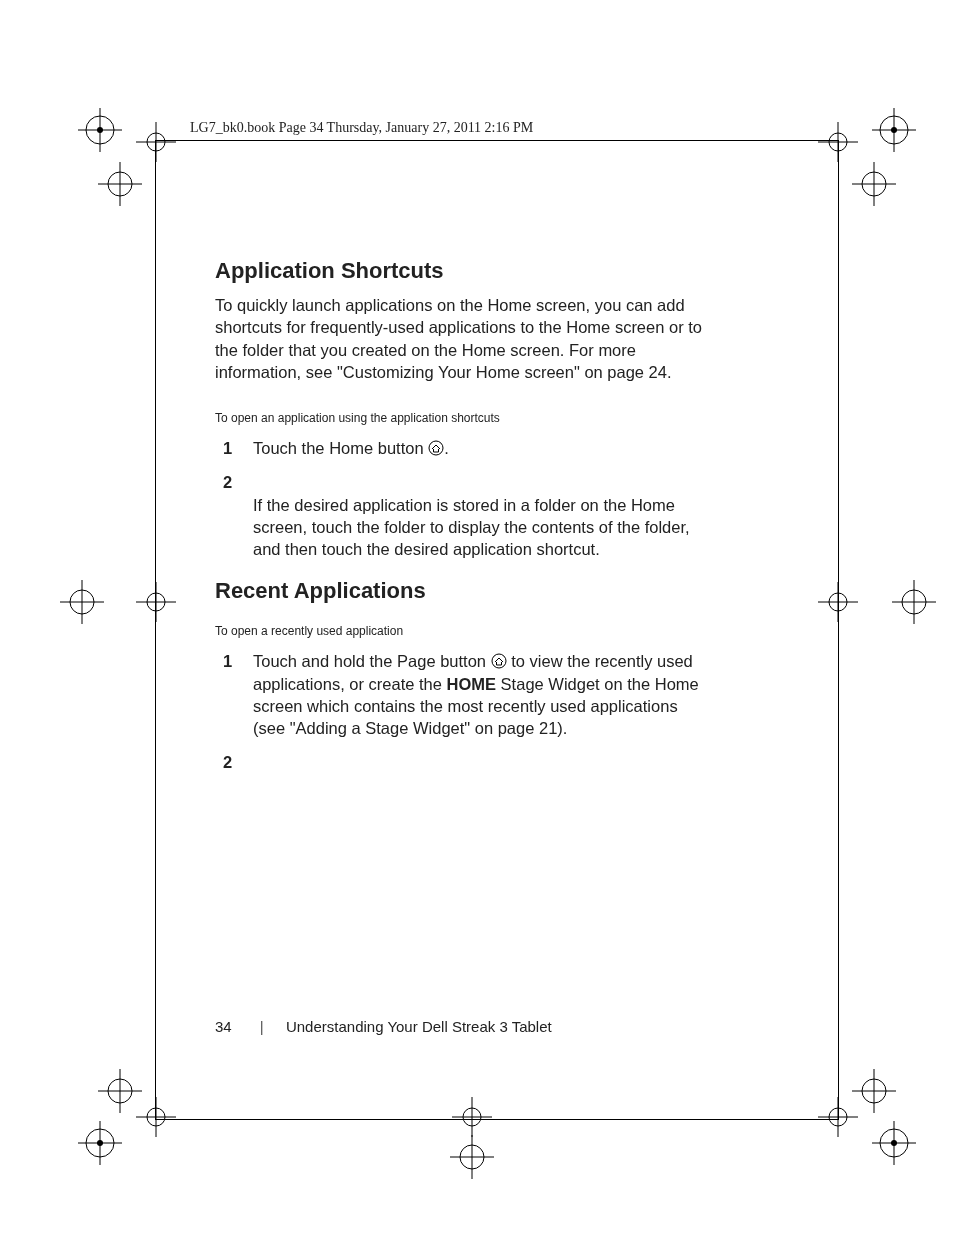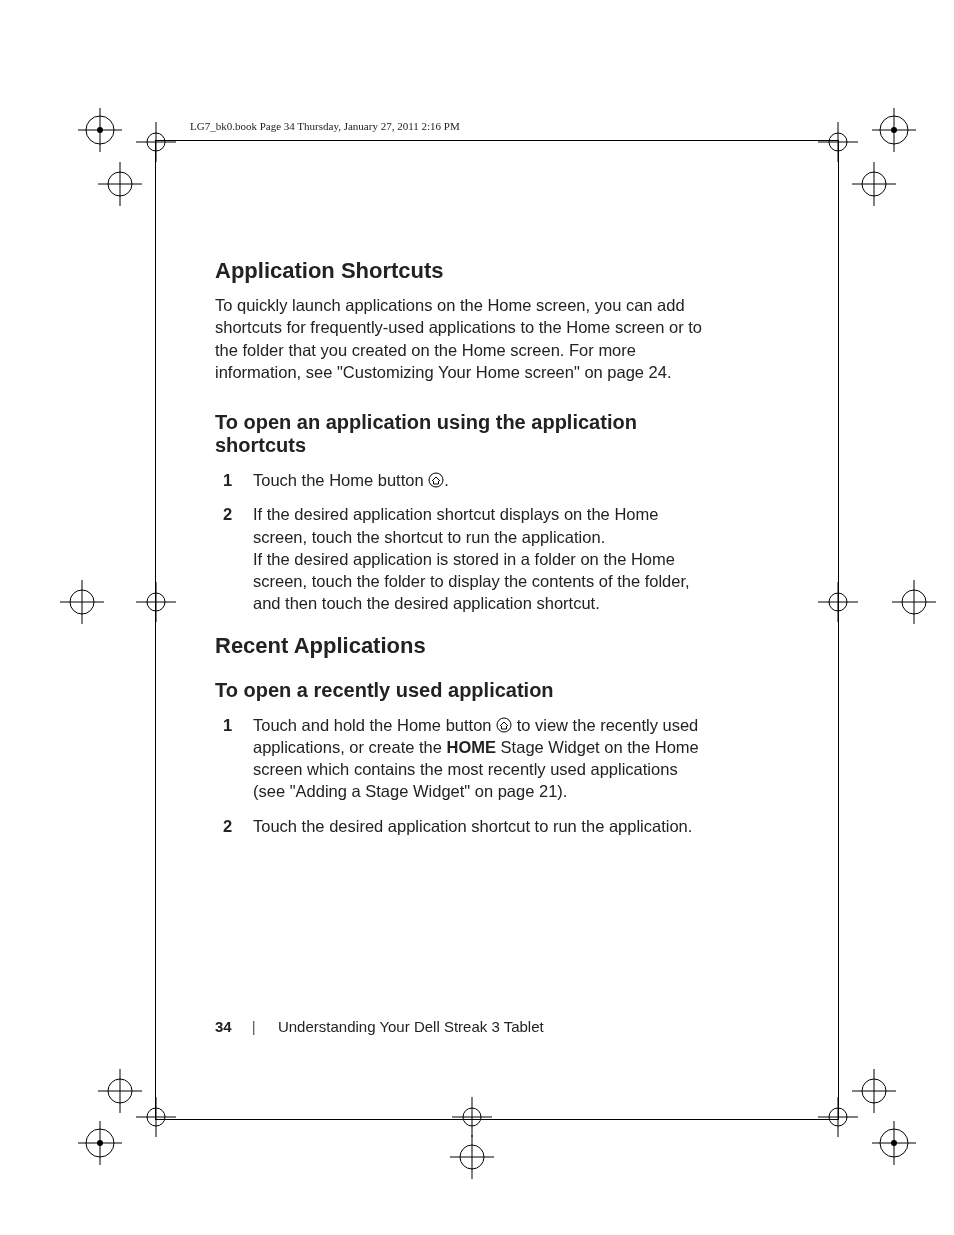--- a/index.html
+++ b/index.html
@@ -21,22 +21,22 @@
     left: 215px;
     top: 258px;
     width: 495px;
   }
   .h-section {
     font-weight: 700;
     font-size: 22px;
     margin: 0 0 10px 0;
   }
   .h-sub {
-    font-weight: 700;
-    font-size: 20px;
+    font-weight: 400;
+    font-size: 12px;
     margin: 20px 0 12px 0;
   }
   p.body {
     font-size: 16.5px;
     line-height: 1.35;
     margin: 0 0 28px 0;
   }
   ol.steps {
     list-style: none;
     padding: 0;
@@ -59,32 +59,32 @@
   .home-icon {
     display: inline-block;
     width: 16px;
     height: 16px;
     vertical-align: -2px;
   }
   .running-header {
     position: absolute;
     left: 190px;
     top: 120px;
-    font-size: 11px;
+    font-size: 14px;
     font-family: "Times New Roman", serif;
   }
   .footer {
     position: absolute;
     left: 215px;
     top: 1018px;
     font-size: 15px;
   }
   .footer .pgnum {
-    font-weight: 700;
-    margin-right: 16px;
+    font-weight: 400;
+    margin-right: 24px;
   }
   .footer .sep {
     color: #555;
     margin-right: 18px;
   }
   .crop-small svg { width: 44px; height: 44px; }
   .crop-small { position:absolute; width:44px; height:44px; }
   .cross { position:absolute; width:40px; height:40px; }
   .cross svg { width:40px; height:40px; display:block; }
   .hline-top {
@@ -143,40 +143,39 @@
     <ol class="steps">
       <li>
         <span class="num">1</span>
         <span>Touch the Home button </span><span class="home-icon"><svg viewBox="0 0 16 16">
               <circle cx="8" cy="8" r="7" fill="none" stroke="#000" stroke-width="1"></circle>
               <path d="M4 9 L8 5 L12 9 M5.5 9 V12 H10.5 V9" fill="none" stroke="#000" stroke-width="1"></path>
             </svg></span><span>.</span>
       </li>
       <li>
         <span class="num">2</span>
-        <span>If the desired application shortcut displays on the Home screen, touch the shortcut to run the application.</span><br>
+        <br>
         <span>If the desired application is stored in a folder on the Home screen, touch the folder to display the contents of the folder, and then touch the desired application shortcut.</span>
       </li>
     </ol>
 
     <div class="h-section" style="margin-top:10px">Recent Applications</div>
 
     <div class="h-sub">To open a recently used application</div>
 
     <ol class="steps">
       <li>
         <span class="num">1</span>
-        <span>Touch and hold the Home button </span><span class="home-icon"><svg viewBox="0 0 16 16">
+        <span>Touch and hold the Page button </span><span class="home-icon"><svg viewBox="0 0 16 16">
               <circle cx="8" cy="8" r="7" fill="none" stroke="#000" stroke-width="1"></circle>
               <path d="M4 9 L8 5 L12 9 M5.5 9 V12 H10.5 V9" fill="none" stroke="#000" stroke-width="1"></path>
             </svg></span><span> to view the recently used applications, or create the </span><b>HOME</b><span> Stage Widget on the Home screen which contains the most recently used applications (see "Adding a Stage Widget" on page 21).</span>
       </li>
       <li>
         <span class="num">2</span>
-        <span>Touch the desired application shortcut to run the application.</span>
       </li>
     </ol>
 
   </div>
 
   <div class="footer">
     <span class="pgnum">34</span>
     <span class="sep">|</span>
     <span>Understanding Your Dell Streak 3 Tablet</span>
   </div>

